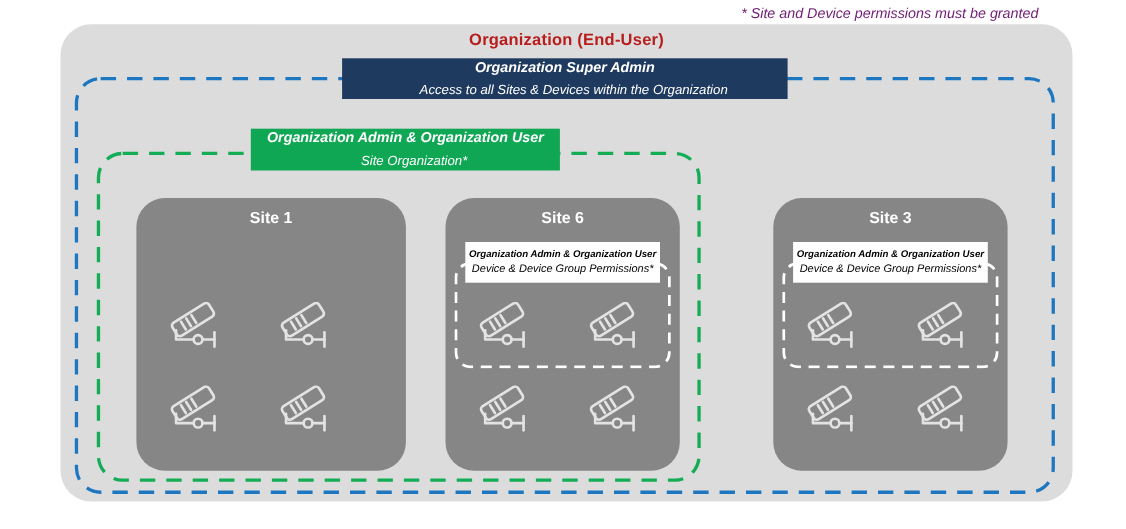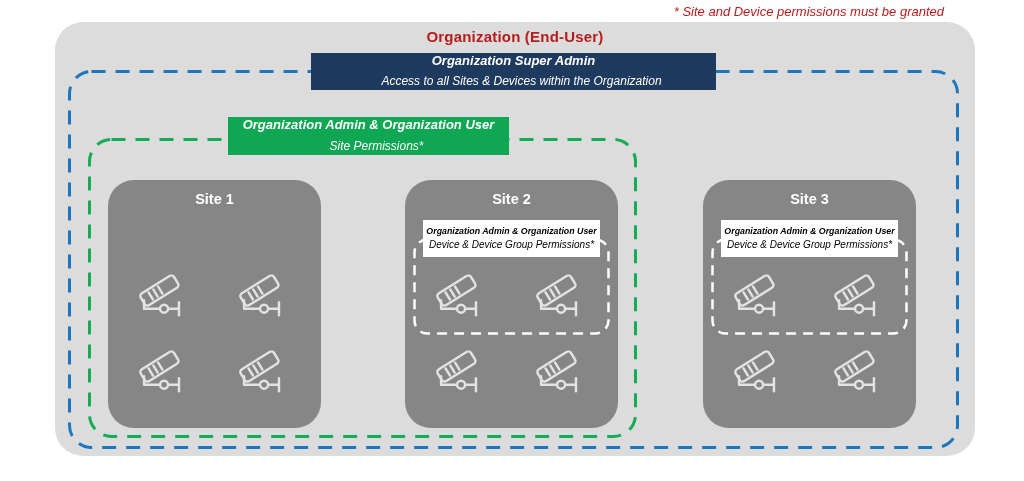--- a/index.html
+++ b/index.html
@@ -1,37 +1,37 @@
 <!DOCTYPE html>
 <html><head>
 <meta charset="utf-8">
 <style>
   html,body{margin:0;padding:0;background:#ffffff;}
   body{width:1024px;height:481px;font-family:"Liberation Sans","DejaVu Sans",sans-serif;}
   .stage{position:relative;width:1024px;height:481px;overflow:hidden;background:#ffffff;}
 
-  .note{position:absolute;top:4px;right:80px;font-style:italic;font-size:13px;color:#b91c1c;}
+  .note{position:absolute;top:4px;right:80px;font-style:italic;font-size:13px;color:#701a75;}
 
   .container{position:absolute;left:55px;top:22px;width:920px;height:434px;
              background:#dcdcdc;border-radius:28px;}
 
   .org-title{position:absolute;left:55px;top:28px;width:920px;text-align:center;
              font-weight:bold;font-size:15px;color:#b91c1c;letter-spacing:.2px;}
 
   .overlay{position:absolute;left:0;top:0;width:1024px;height:481px;pointer-events:none;}
 
   .banner{position:absolute;color:#ffffff;font-style:italic;text-align:center;
           display:flex;flex-direction:column;justify-content:space-between;line-height:1.3;}
   .banner.navy{left:311px;top:53px;width:405px;height:37px;background:#1f3a5f;}
   .banner.green{left:228px;top:117px;width:281px;height:38px;background:#0fa654;}
   .banner .b-title{font-weight:bold;font-size:13px;}
   .banner .b-sub{font-size:12px;margin-left:16px;}
 
   .site{position:absolute;top:180px;width:213px;height:248px;background:#868686;border-radius:26px;}
-  .site-1{left:108px;} .site-2{left:405px;} .site-3{left:703px;}
+  .site-1{left:124px;padding-left:32px;} .site-2{left:405px;} .site-3{left:703px;}
   .site-name{position:absolute;top:11px;left:0;width:100%;text-align:center;
              color:#ffffff;font-weight:bold;font-size:14.5px;}
 
   .device-dash{position:absolute;left:8px;top:58px;width:197px;height:97px;}
   .device-label{position:absolute;left:18px;top:40px;width:177px;height:37px;background:#ffffff;
                 color:#000;font-style:italic;text-align:center;display:flex;flex-direction:column;
                 justify-content:center;line-height:1.35;z-index:2;}
   .device-label .d-title{font-weight:bold;font-size:8.8px;white-space:nowrap;}
   .device-label .d-sub{font-size:10px;white-space:nowrap;}
 
@@ -75,21 +75,21 @@
     <rect x="89.5" y="139.5" width="546" height="297" rx="22" fill="none" stroke="#14ad55" stroke-width="3" stroke-dasharray="14 10"></rect>
   </svg>
 
   <div class="banner navy">
     <div class="b-title">Organization Super Admin</div>
     <div class="b-sub">Access to all Sites &amp; Devices within the Organization</div>
   </div>
 
   <div class="banner green">
     <div class="b-title">Organization Admin &amp; Organization User</div>
-    <div class="b-sub">Site Permissions*</div>
+    <div class="b-sub">Site Organization*</div>
   </div>
 
   <div class="site site-1">
     <div class="site-name">Site 1</div>
     <div class="cam pos-a">
         <svg viewBox="0 0 58 50">
           <use href="#cam"></use>
         </svg>
       </div>
     <div class="cam pos-b">
@@ -103,21 +103,21 @@
         </svg>
       </div>
     <div class="cam pos-d">
         <svg viewBox="0 0 58 50">
           <use href="#cam"></use>
         </svg>
       </div>
   </div>
 
   <div class="site site-2">
-    <div class="site-name">Site 2</div>
+    <div class="site-name">Site 6</div>
     <svg class="device-dash" viewBox="0 0 197 97">
       <rect x="1.5" y="1.5" width="194" height="94" rx="13" fill="none" stroke="#ffffff" stroke-width="2.5" stroke-dasharray="10 7"></rect>
     </svg>
     <div class="device-label">
       <div class="d-title">Organization Admin &amp; Organization User</div>
       <div class="d-sub">Device &amp; Device Group Permissions*</div>
     </div>
     <div class="cam pos-a">
         <svg viewBox="0 0 58 50">
           <use href="#cam"></use>

